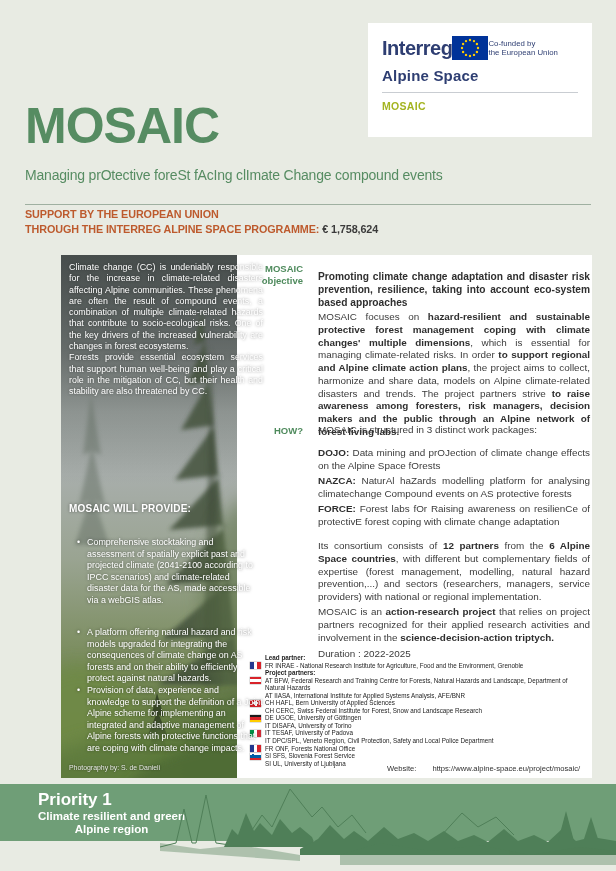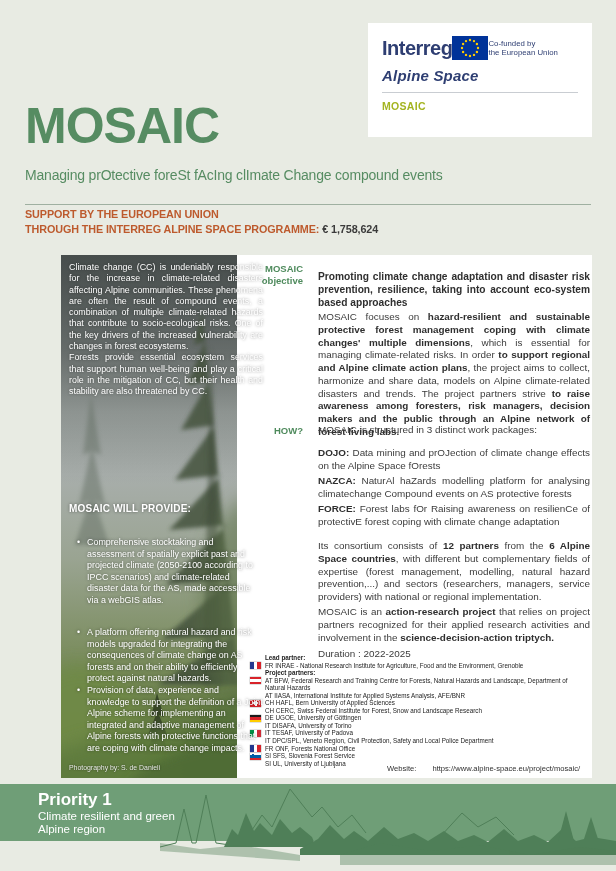--- a/index.html
+++ b/index.html
@@ -6,21 +6,21 @@
   .page{position:relative;width:616px;height:871px;background:#e8ebe3;overflow:hidden;
         font-family:"Liberation Sans",sans-serif;margin:0 auto;}
 
   
   .logobox{position:absolute;left:368px;top:23px;width:224px;height:114px;background:#ffffff;
            padding:13px 14px;box-sizing:border-box;}
   .logo-row{display:flex;align-items:center;gap:0;}
   .interreg-word{color:#2e3e72;font-size:20px;font-weight:bold;letter-spacing:-0.5px;}
   .euflag{flex:0 0 auto;}
   .cofunded{color:#2e3e72;font-size:7.8px;font-weight:normal;line-height:1.2;}
-  .alpinespace{color:#2e3e72;font-size:15px;font-weight:bold;margin-top:7px;letter-spacing:0.2px;font-style:italic;}
+  .alpinespace{color:#2e3e72;font-size:15px;font-weight:bold;margin-top:7px;letter-spacing:0.2px;}
   .logo-divider{border:none;border-top:1px solid #c9cdd2;margin:8px 0 7px 0;}
   .logo-project{color:#a4b421;font-size:10.5px;font-weight:bold;letter-spacing:0.3px;}
 
   
   .big-title{position:absolute;left:25px;top:101px;color:#568c62;font-size:50px;font-weight:bold;
              letter-spacing:-1px;line-height:1;}
   .subtitle{position:absolute;left:25px;top:168px;width:570px;color:#568c62;font-size:14px;
             letter-spacing:-0.2px;line-height:1.1;}
   .title-rule{position:absolute;left:25px;top:196px;width:566px;border:none;border-top:1.5px solid #9fb0a1;}
   .support{position:absolute;left:25px;top:207px;color:#bd5a2d;font-size:10.8px;font-weight:bold;
@@ -75,21 +75,21 @@
   .flag.ch::before{content:'';position:absolute;left:4.5px;top:1px;width:2px;height:5px;background:#fff;}
   .flag.ch::after{content:'';position:absolute;left:3px;top:2.5px;width:5px;height:2px;background:#fff;}
 
   .website-row{position:absolute;left:150px;bottom:5px;display:flex;gap:16px;font-size:7.6px;color:#2f2f2f;}
   .website-row .url{color:#2f2f2f;text-decoration:none;}
 
   
   .banner{position:absolute;left:0;top:784px;width:616px;height:57px;background:#6f9e77;}
   .banner-text{position:absolute;left:38px;top:6px;color:#ffffff;}
   .banner-title{font-size:17px;font-weight:bold;line-height:1.15;}
-  .banner-sub{font-size:11.5px;font-weight:normal;line-height:1.2;}
+  .banner-sub{font-size:11.5px;font-weight:bold;line-height:1.2;text-align:center;}
   .sil{position:absolute;left:0;top:779px;width:616px;height:92px;pointer-events:none;}
 </style>
 </head>
 <body>
 
 <div class="page">
 
   <div class="logobox">
     <div class="logo-row">
       <span class="interreg-word">Interreg</span>
@@ -154,21 +154,21 @@
       <ellipse cx="190" cy="505" rx="70" ry="60" fill="#55713a" opacity="0.9" filter="url(#b9)"></ellipse>
       <ellipse cx="175" cy="560" rx="120" ry="70" fill="#4f6c36" opacity="0.9" filter="url(#b5)"></ellipse>
     </svg>
     <div class="photo-text intro">
       <p>Climate change (CC) is undeniably responsible for the increase in climate-related disasters affecting Alpine communities. These phenomena are often the result of compound events, a combination of multiple climate-related hazards that contribute to socio-ecological risks. One of the key drivers of the increased vulnerability are changes in forest ecosystems.</p>
       <p>Forests provide essential ecosystem services that support human well-being and play a critical role in the mitigation of CC, but their health and stability are also threatened by CC.</p>
     </div>
     <div class="provide-head">MOSAIC WILL PROVIDE:</div>
     <div class="bullet bullet-1">
       <span class="dot">•</span>
-      <span>Comprehensive stocktaking and assessment of spatially explicit past and projected climate (2050-2100 according to IPCC scenarios) and climate-related disaster data for the AS, made accessible via a webGIS atlas.</span>
+      <span>Comprehensive stocktaking and assessment of spatially explicit past and projected climate (2041-2100 according to IPCC scenarios) and climate-related disaster data for the AS, made accessible via a webGIS atlas.</span>
     </div>
     <div class="bullet bullet-2">
       <span class="dot">•</span>
       <span>A platform offering natural hazard and risk models upgraded for integrating the consequences of climate change on AS forests and on their ability to efficiently protect against natural hazards.</span>
     </div>
     <div class="bullet bullet-3">
       <span class="dot">•</span>
       <span>Provision of data, experience and knowledge to support the definition of a Joint Alpine scheme for implementing an integrated and adaptive management of Alpine forests with protective functions that are coping with climate change impacts.</span>
     </div>
     <div class="credit">Photography by: S. de Danieli</div>

